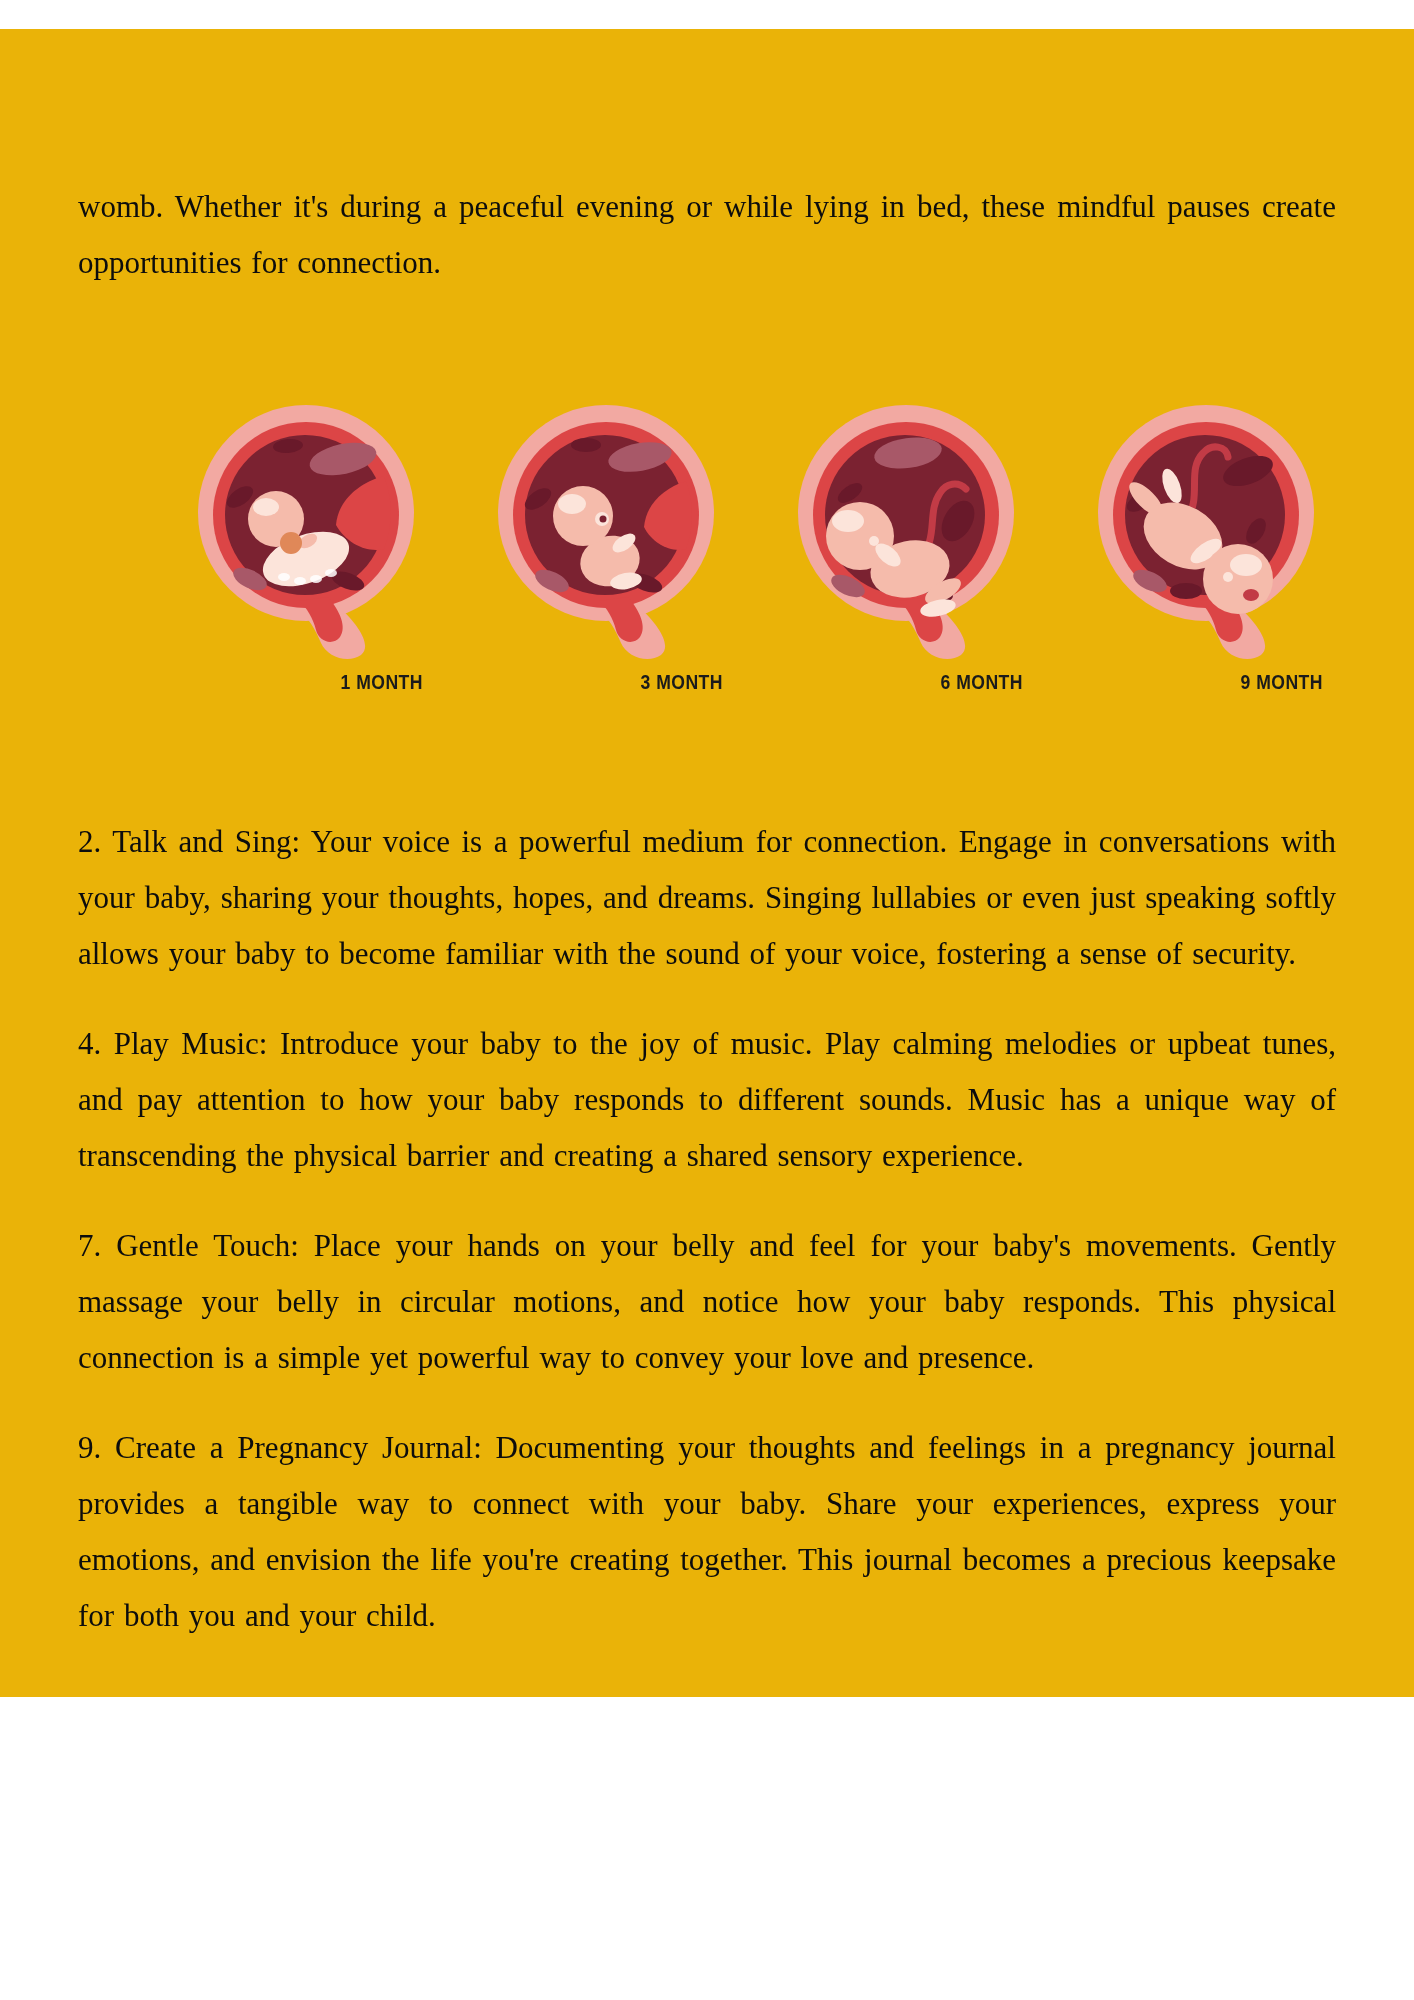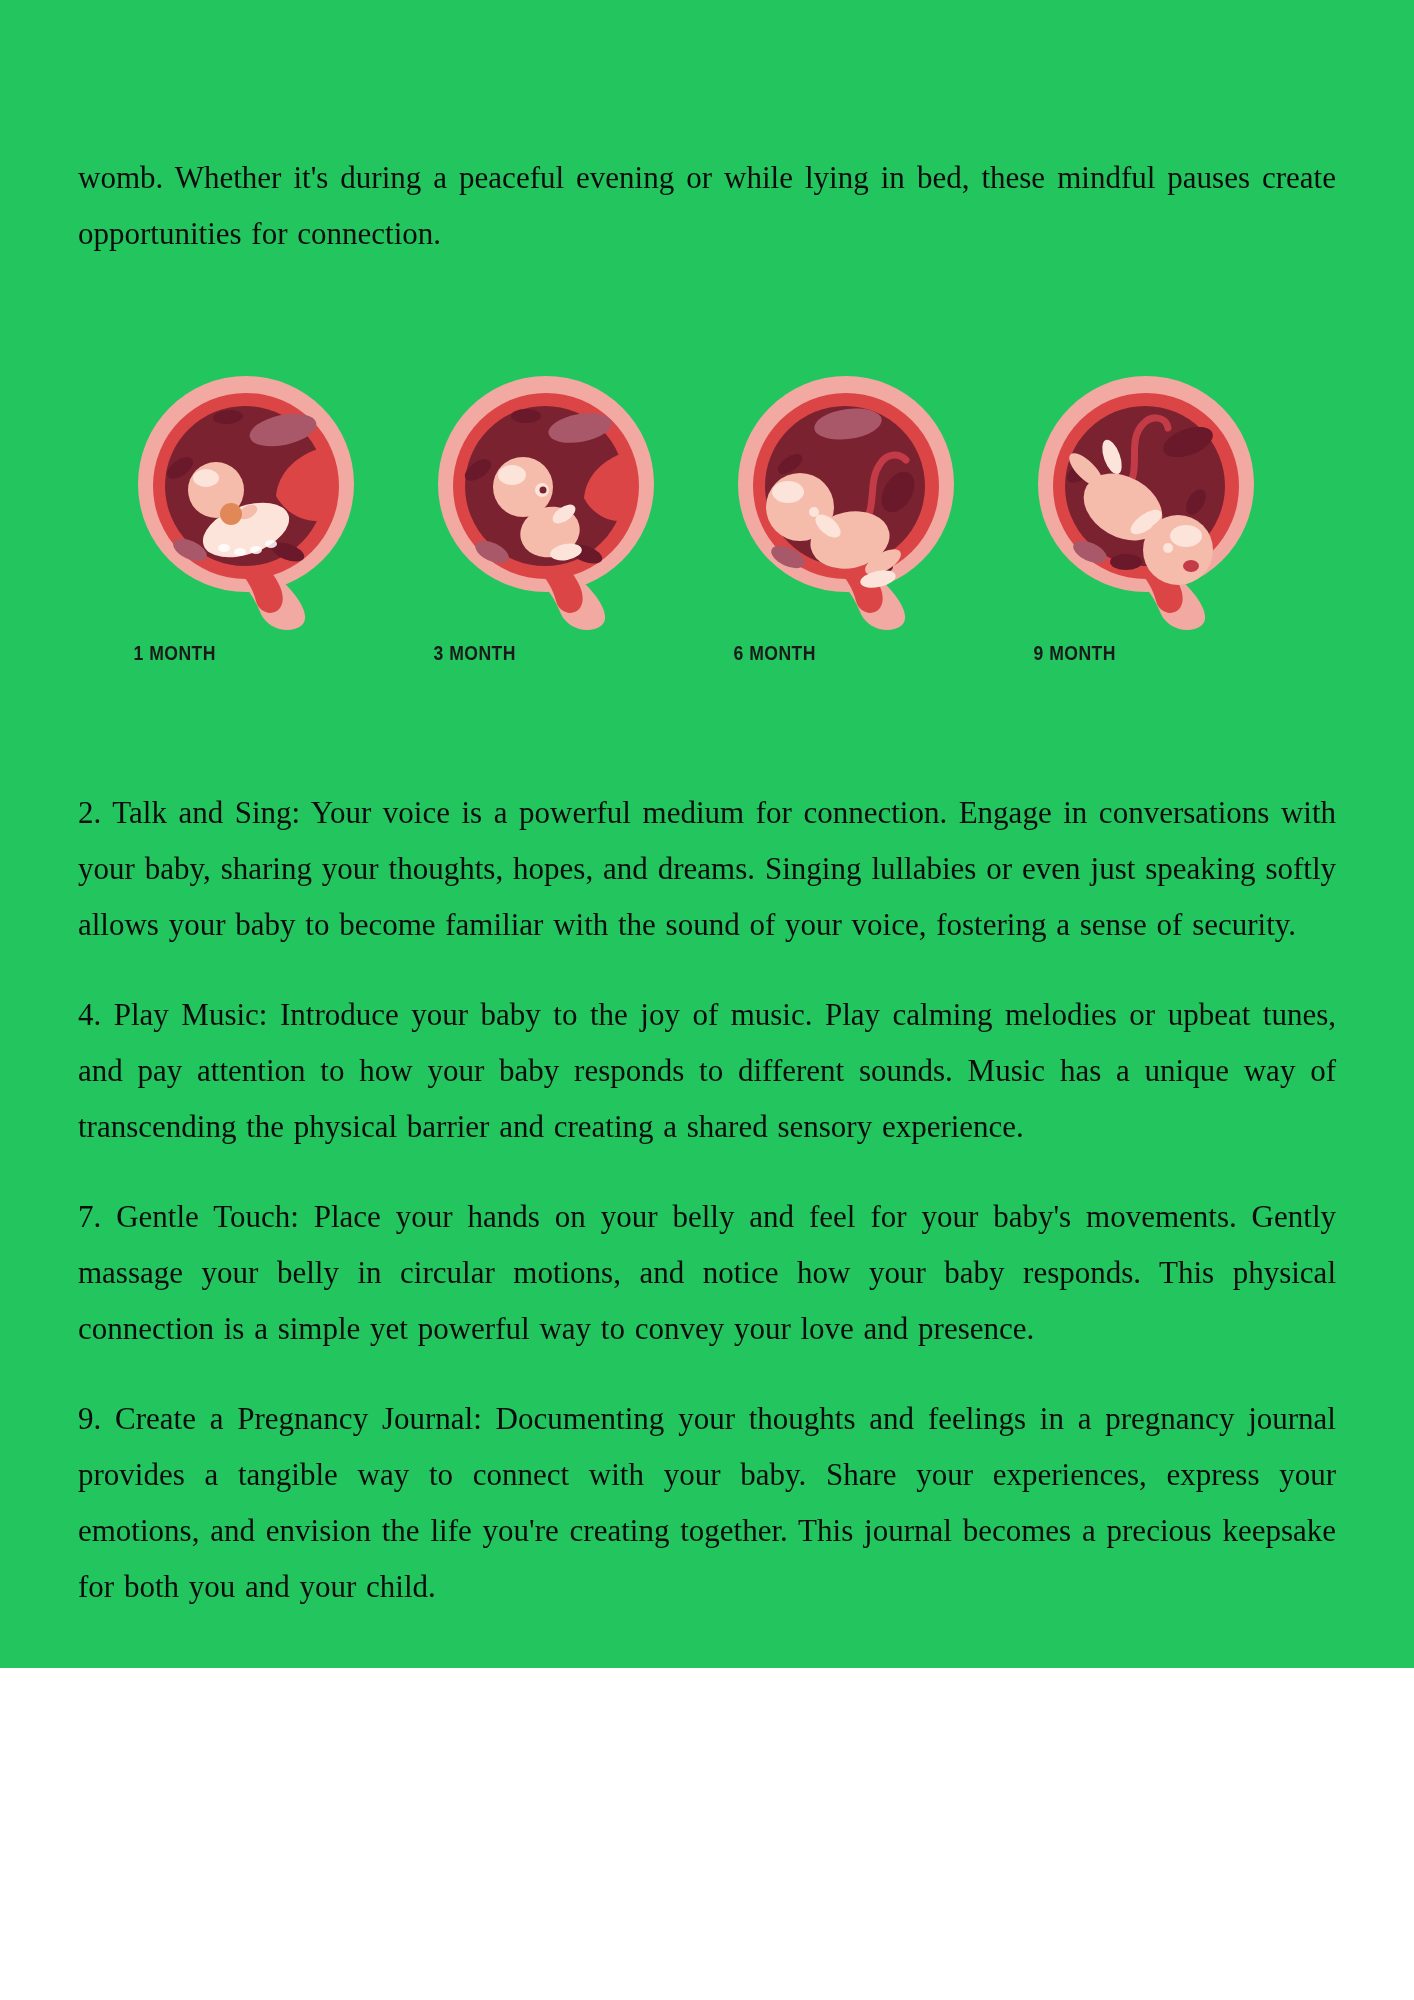--- a/index.html
+++ b/index.html
@@ -1,36 +1,37 @@
 <!DOCTYPE html>
 <html><head>
 <meta charset="utf-8">
 <style>
   html, body { margin:0; padding:0; background:#ffffff; }
   .page {
     position:relative;
     width:1414px;
     height:1668px;
-    background:#22c55e;
+    background:#eab308;
     overflow:hidden;
     font-family:"Liberation Serif","DejaVu Serif",serif;
     color:#0d0d0d;
+    margin-top:29px;
   }
   .content { padding:150px 78px 0 78px; }
   .para {
     font-size:31px;
     line-height:56px;
     text-align:justify;
     margin:0 0 34px 0;
     word-spacing:2px;
   }
   .para b { font-weight:normal; }
   .figure { width:1200px; margin:110px 0 120px 50px; }
   .stages { display:flex; }
-  .stage { width:300px; display:flex; flex-direction:column; align-items:flex-start; }
+  .stage { width:300px; display:flex; flex-direction:column; align-items:flex-end; }
   .stage svg { width:240px; height:260px; display:block; }
   .stage-label {
     margin-top:10px;
     font-family:"Liberation Sans","DejaVu Sans",sans-serif;
     font-weight:bold;
     font-size:20px;
     letter-spacing:0.5px;
     color:#1b1b1b;
     transform:scaleX(0.88);
   }

